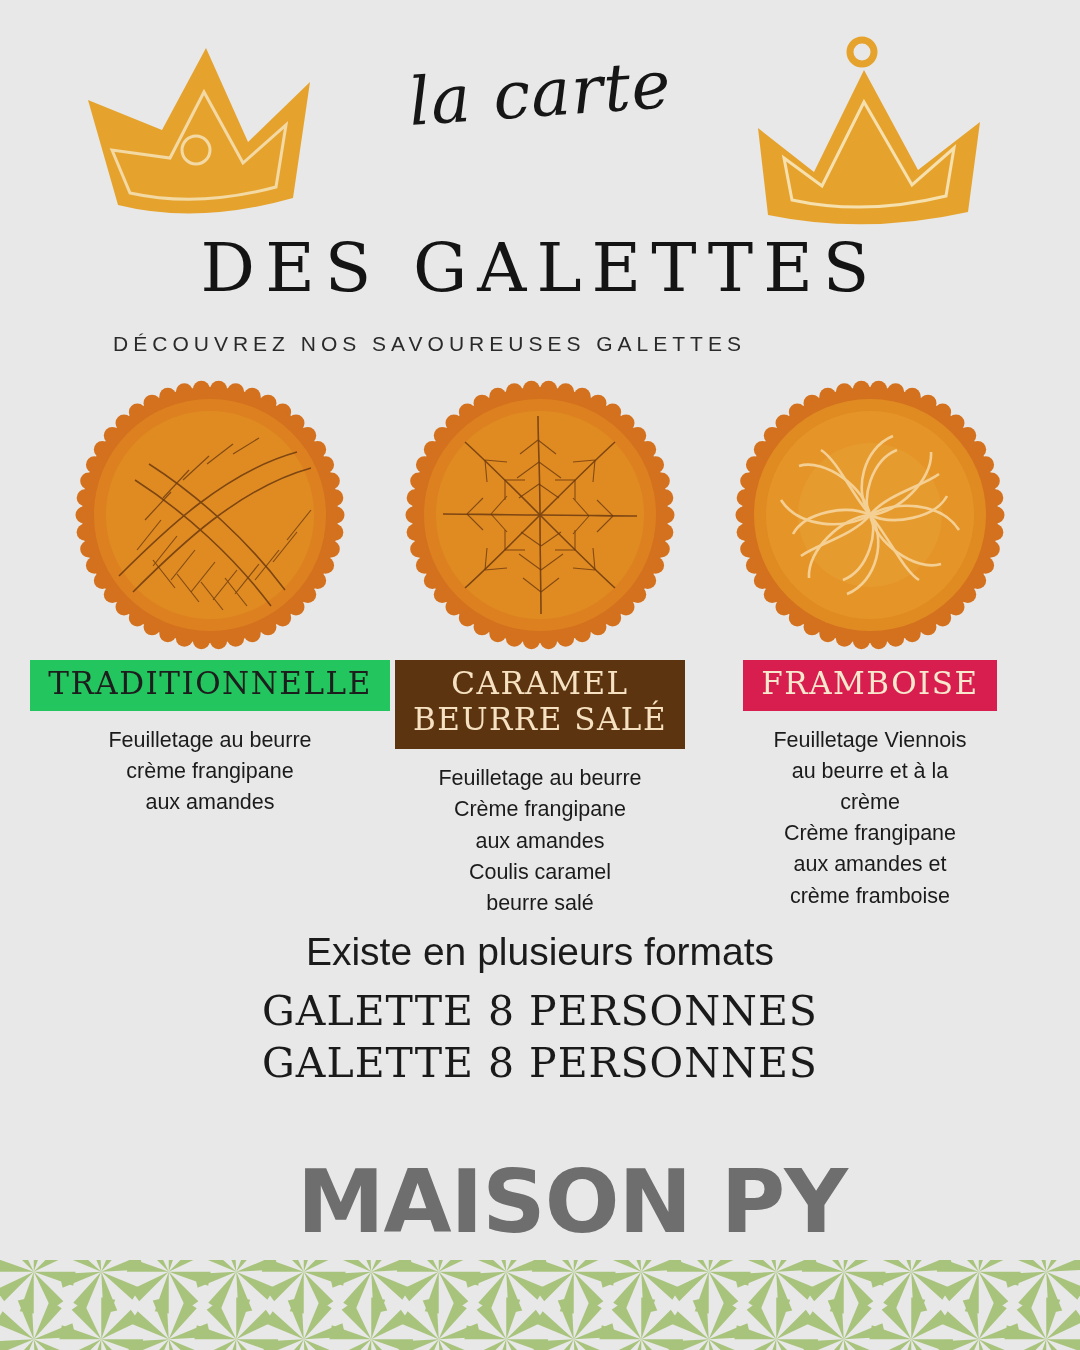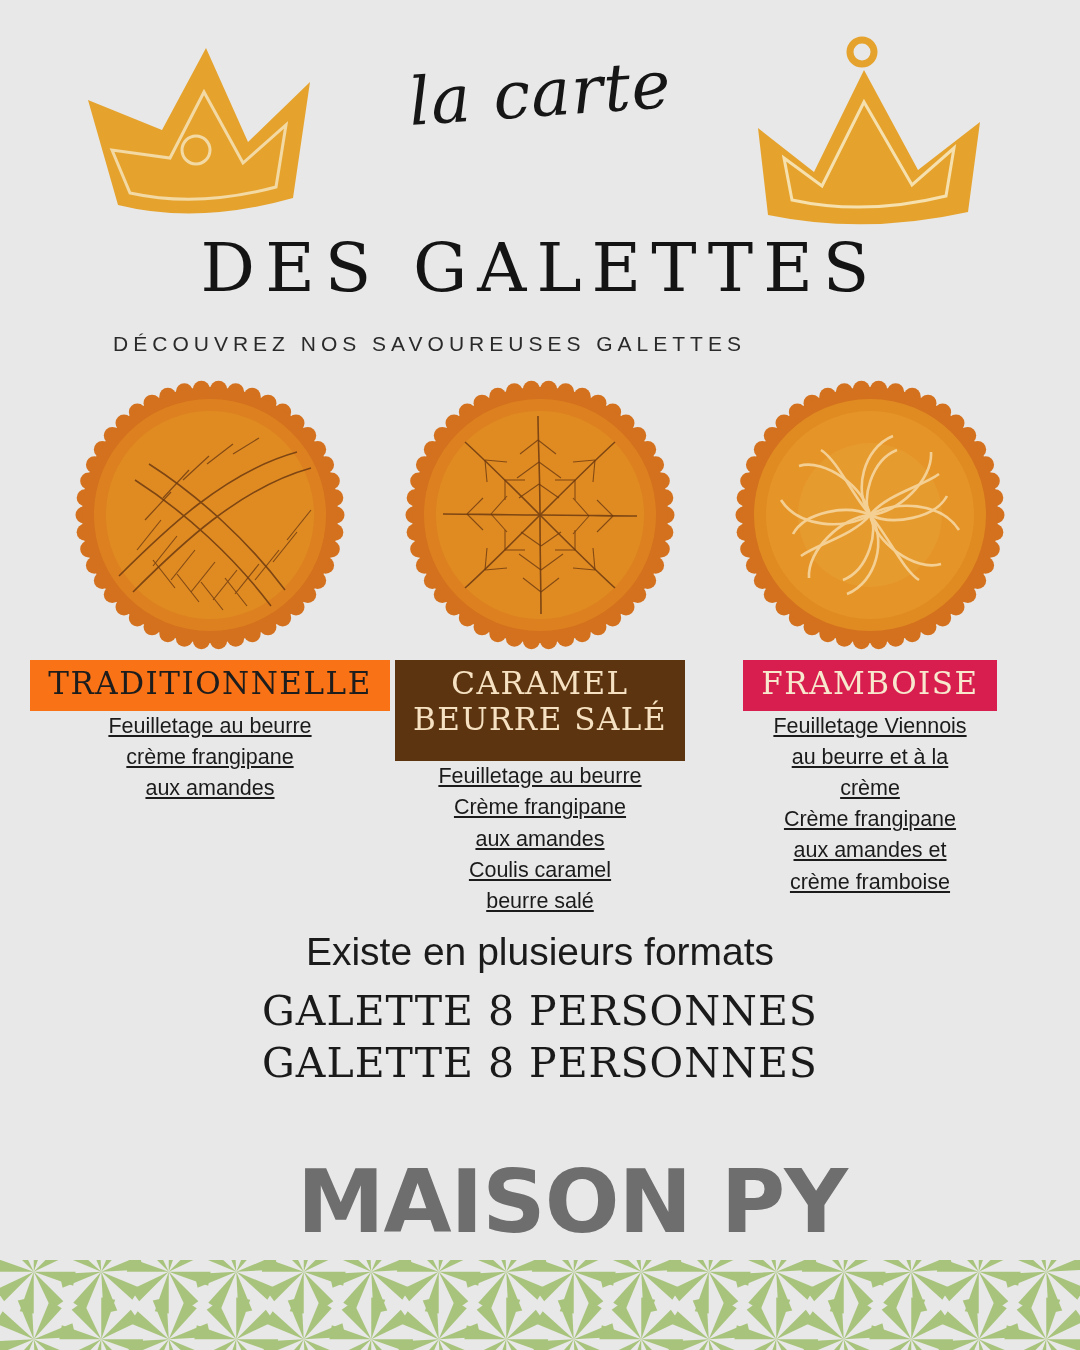--- a/index.html
+++ b/index.html
@@ -114,45 +114,45 @@
     padding: 6px 18px 9px 18px;
     font-family: "DejaVu Serif", serif;
     font-size: 31px;
     letter-spacing: 1.5px;
     text-align: center;
     line-height: 1.15;
     color: #fff;
     white-space: pre-line;
   }
   .label-trad {
-    background: #f97316;
+    background: #22c55e;
     color: #1d1d1d;
     min-width: 306px;
   }
   .label-caramel {
     background: #5c3410;
     color: #f6e2c2;
     min-width: 238px;
-    padding-bottom: 24px;
+    padding-bottom: 12px;
   }
   .label-framboise {
     background: #d81e4f;
     color: #f7e8ce;
     min-width: 218px;
   }
 
   .desc {
+    margin-top: 14px;
     width: 300px;
     text-align: center;
     font-family: "Liberation Sans", sans-serif;
     font-size: 21.5px;
     line-height: 1.45;
     color: #1b1b1b;
     white-space: pre-line;
-    text-decoration: underline;
   }
 
   
   .formats-intro {
     position: absolute;
     top: 930px;
     left: 0;
     width: 1080px;
     text-align: center;
     font-family: "Liberation Sans", sans-serif;

